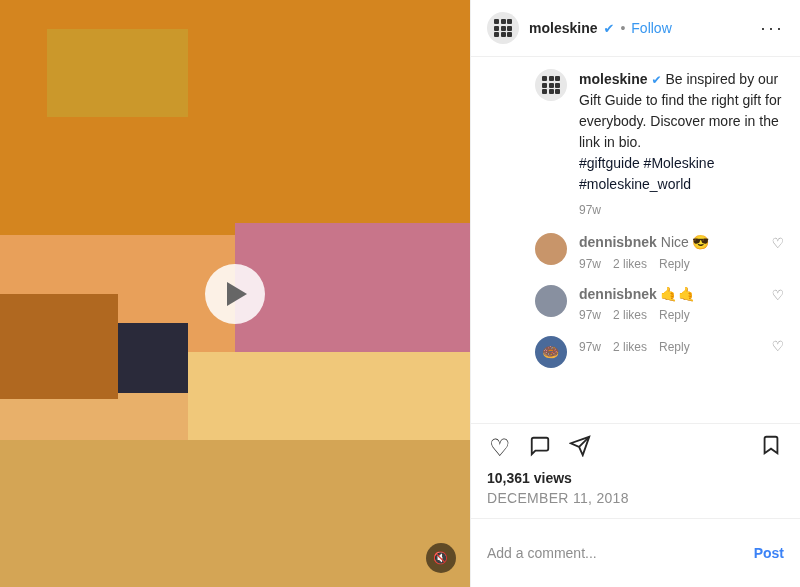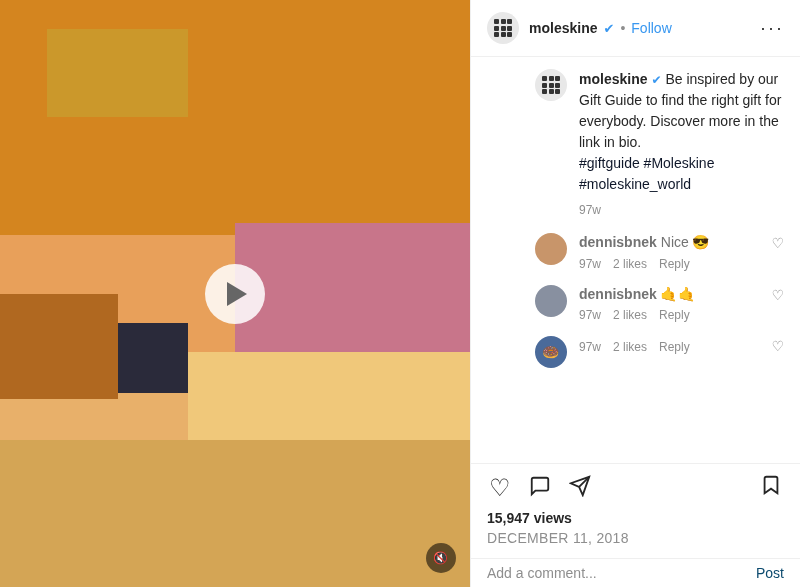--- a/index.html
+++ b/index.html
@@ -290,42 +290,42 @@
       color: #8e8e8e;
       text-transform: uppercase;
       letter-spacing: 0.3px;
       margin-top: 4px;
       margin-bottom: 6px;
     }
 
     
     .comment-input-area {
       border-top: 1px solid #efefef;
-      padding: 6px 16px;
+      padding: 26px 16px;
       display: flex;
       align-items: center;
     }
 
     .comment-input {
       flex: 1;
       border: none;
       outline: none;
       font-size: 14px;
       color: #262626;
     }
 
     .comment-input::placeholder {
       color: #8e8e8e;
     }
 
     .post-btn {
       background: none;
       border: none;
-      color: #0c4a6e;
-      font-weight: 400;
+      color: #3b82f6;
+      font-weight: 700;
       font-size: 14px;
       cursor: pointer;
     }
 
     
     .av-moleskine { background: #e8e8e8; }
     .av-dennis { background: #d4a080; }
   </style>
 </head>
 <body>
@@ -460,21 +460,21 @@
           <line x1="22" y1="2" x2="11" y2="13"></line>
           <polygon points="22 2 15 22 11 13 2 9 22 2"></polygon>
         </svg>
       </button>
       <button class="bookmark-btn">
         <svg width="22" height="22" viewBox="0 0 24 24" fill="none" stroke="#262626" stroke-width="2">
           <path d="M19 21l-7-5-7 5V5a2 2 0 0 1 2-2h10a2 2 0 0 1 2 2z"></path>
         </svg>
       </button>
     </div>
-    <div class="views-count">15,947 views</div>
+    <div class="views-count">10,361 views</div>
     <div class="post-date">December 11, 2018</div>
   </div>
 
   <div class="comment-input-area">
     <input class="comment-input" type="text" placeholder="Add a comment..." style="">
     <button class="post-btn">Post</button>
   </div>
 
 </div>
 

